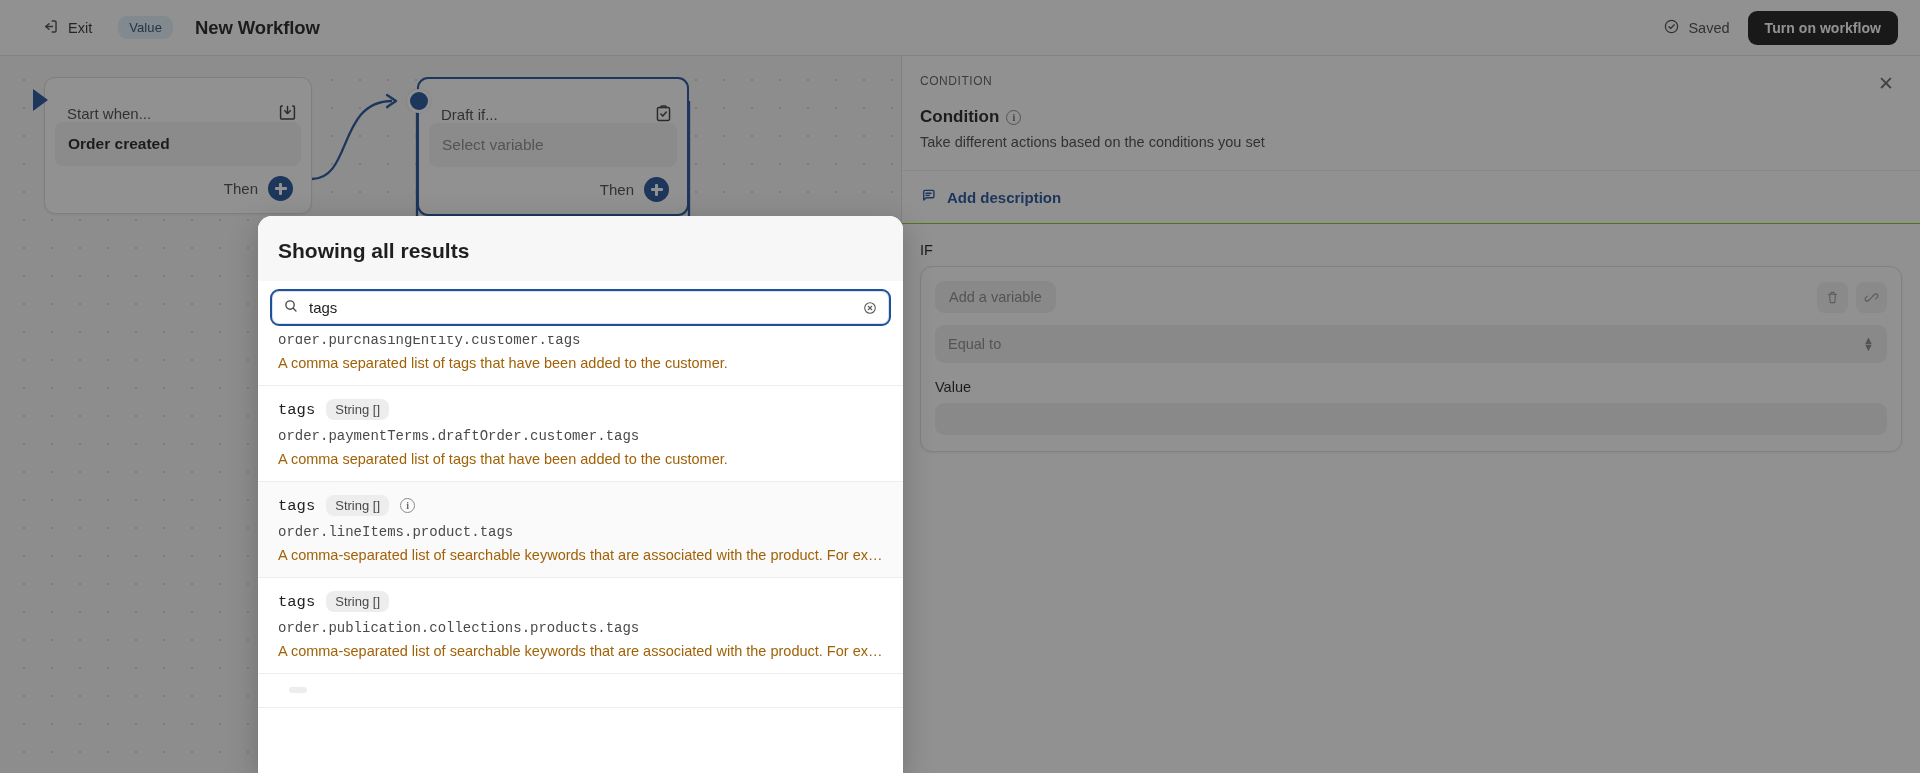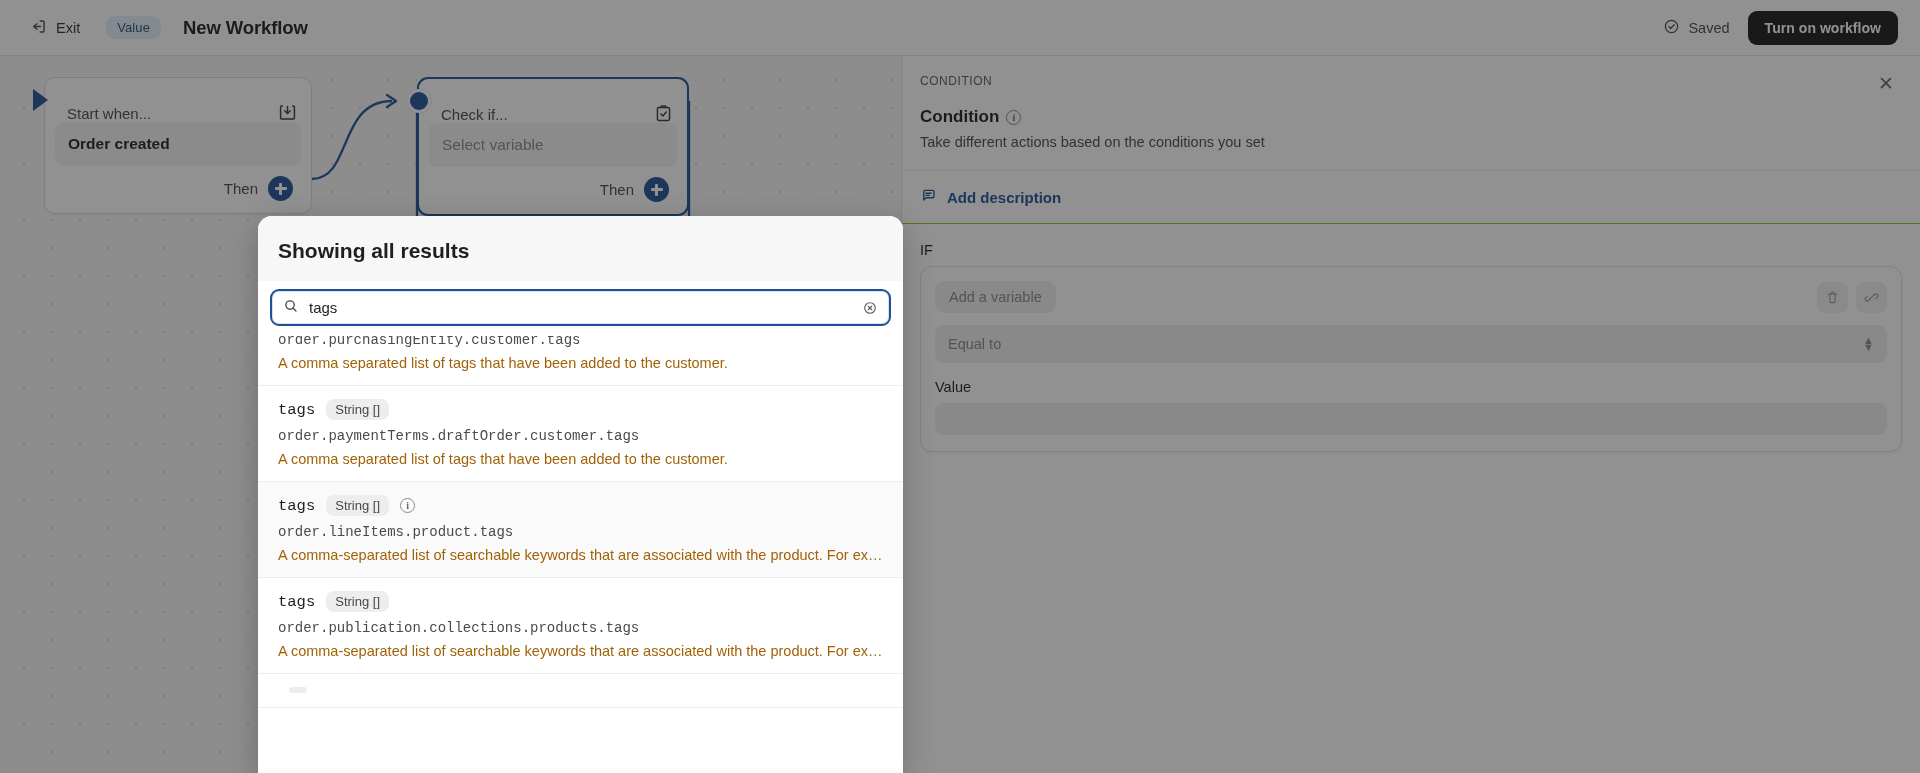--- a/index.html
+++ b/index.html
@@ -9,21 +9,21 @@
     background: #f1f1f1; overflow: hidden;
   }
   .app { position: relative; width: 1920px; height: 773px; background: #f7f7f7; }
 
   
   .topbar {
     position: absolute; left: 0; top: 0; width: 1920px; height: 56px;
     background: #ffffff; display: flex; align-items: center;
     border-bottom: 1px solid #e3e3e3; z-index: 5;
   }
-  .tb-left { display: flex; align-items: center; padding-left: 22px; gap: 0px; }
+  .tb-left { display: flex; align-items: center; padding-left: 34px; gap: 0px; }
   .exit-btn {
     display: flex; align-items: center; gap: 9px; cursor: pointer;
     padding: 6px 8px; border-radius: 8px; background: transparent; border: none;
   }
   .exit-label { font-size: 14.5px; color: #303030; }
   .draft-badge {
     margin-left: 18px; background: #e3f0fb; color: #2e4f6e;
     font-size: 13px; font-weight: 500; padding: 4px 11px; border-radius: 9px;
     letter-spacing: .1px;
   }
@@ -263,21 +263,21 @@
       <div class="node-body bold">Order created</div>
       <div class="node-then">
         <span>Then</span>
         <span class="plus-circle"></span>
       </div>
     </div>
 
     <div class="node" id="node-check">
       <div class="check-dot"></div>
       <div class="node-hdr">
-        <span class="node-hdr-title">Check if...</span>
+        <span class="node-hdr-title">Draft if...</span>
         <span class="icon-btn">
           <svg width="19" height="19" viewBox="0 0 22 22" fill="none" stroke="#3a3a3a" stroke-width="1.7" stroke-linecap="round" stroke-linejoin="round">
             <rect x="4" y="4" width="14" height="15" rx="1.6"></rect>
             <path d="M8 4.2V3.2a1 1 0 0 1 1-1h4a1 1 0 0 1 1 1v1"></path>
             <path d="m8 11.6 2.2 2.2 4-4.4"></path>
           </svg>
         </span>
       </div>
       <div class="node-body ph">Select variable</div>
       <div class="node-then">

